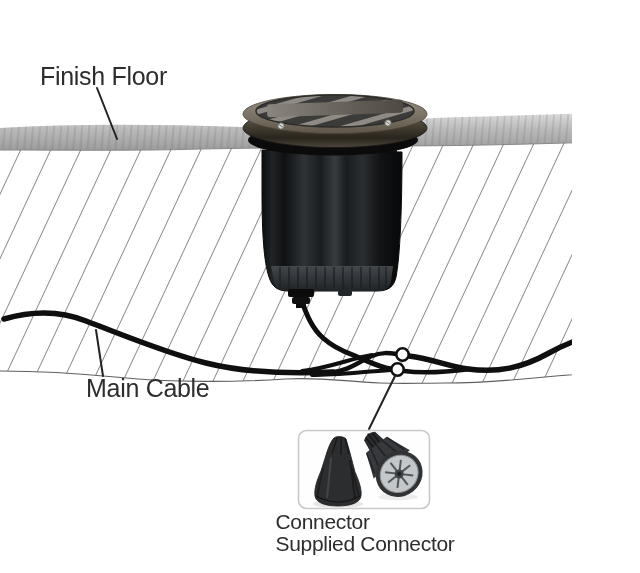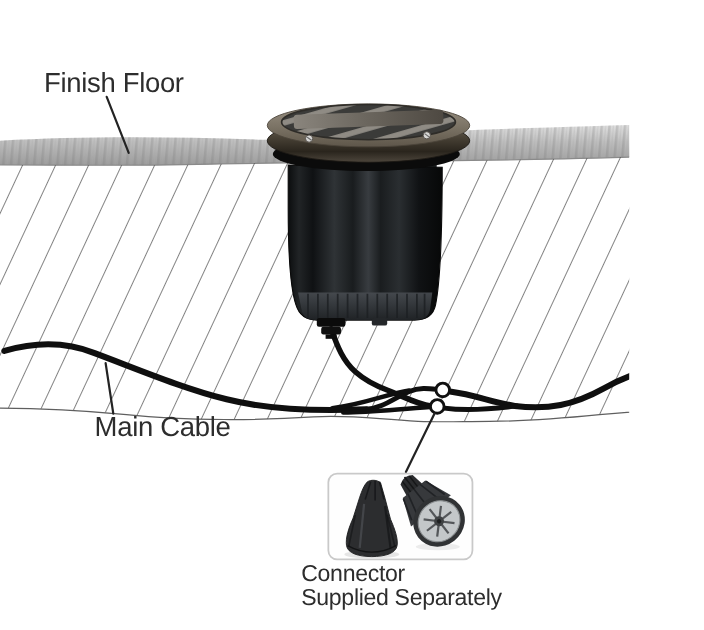--- a/index.html
+++ b/index.html
@@ -175,16 +175,16 @@
       <path d="M350,460 L355,498" stroke="#0f1012" stroke-width="2" opacity="0.6"></path>
       <path d="M316,496 Q338,508 360,496" stroke="#131415" stroke-width="1.2" fill="none"></path>
     </g>
   </g>
 </svg>
 
 <div class="diagram-label" style="left:40px;top:62px;">Finish Floor</div>
 <div class="diagram-label" style="left:46px;top:374px;margin-left:40px;">Main Cable</div>
 <div class="caption">
   <span>Connector</span>
-  <span>Supplied Separately</span>
+  <span>Supplied Connector</span>
 </div>
 
 </div>
 
 </body></html>

